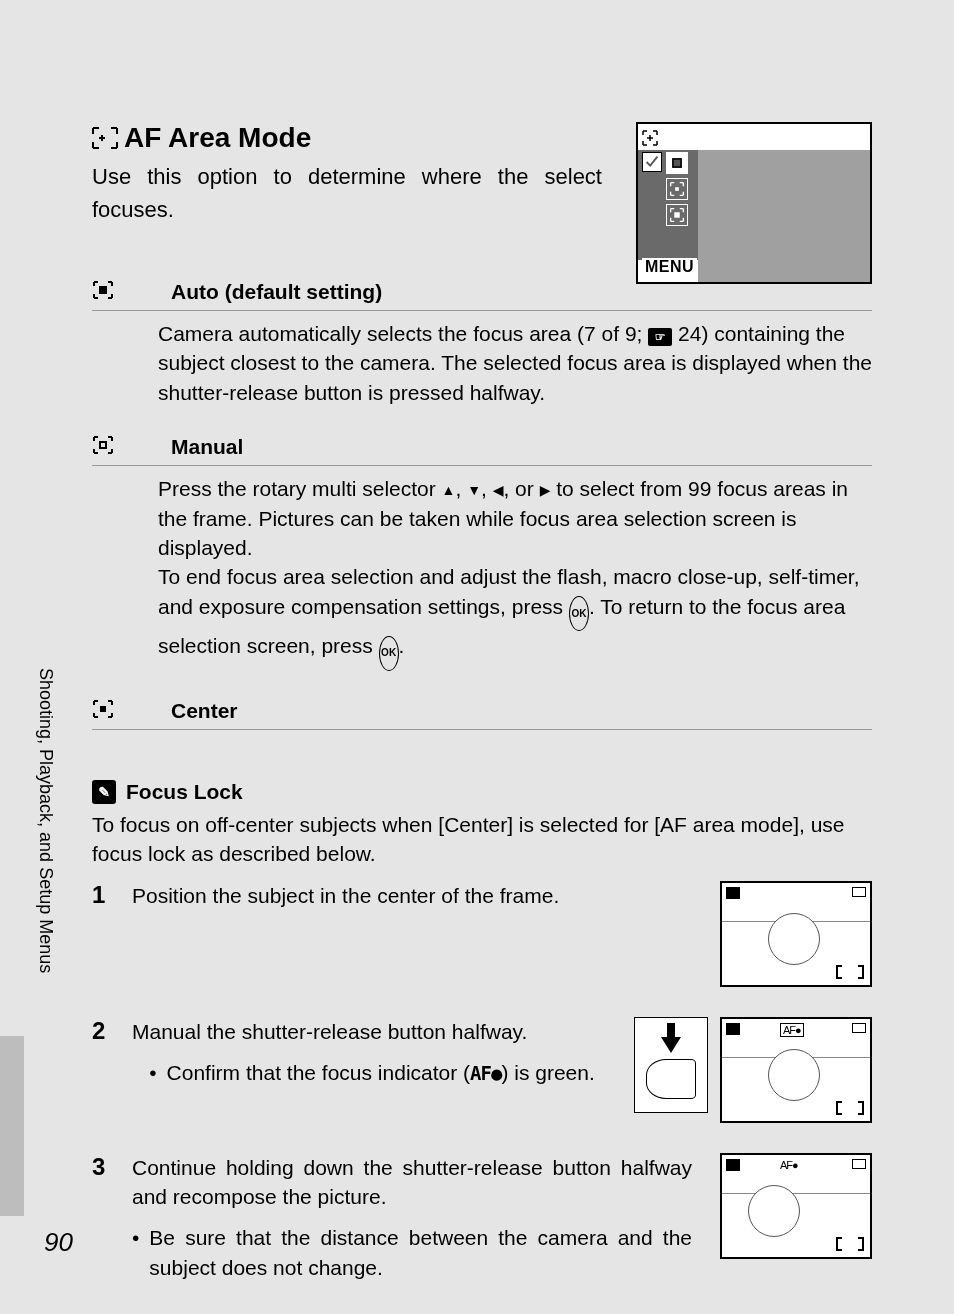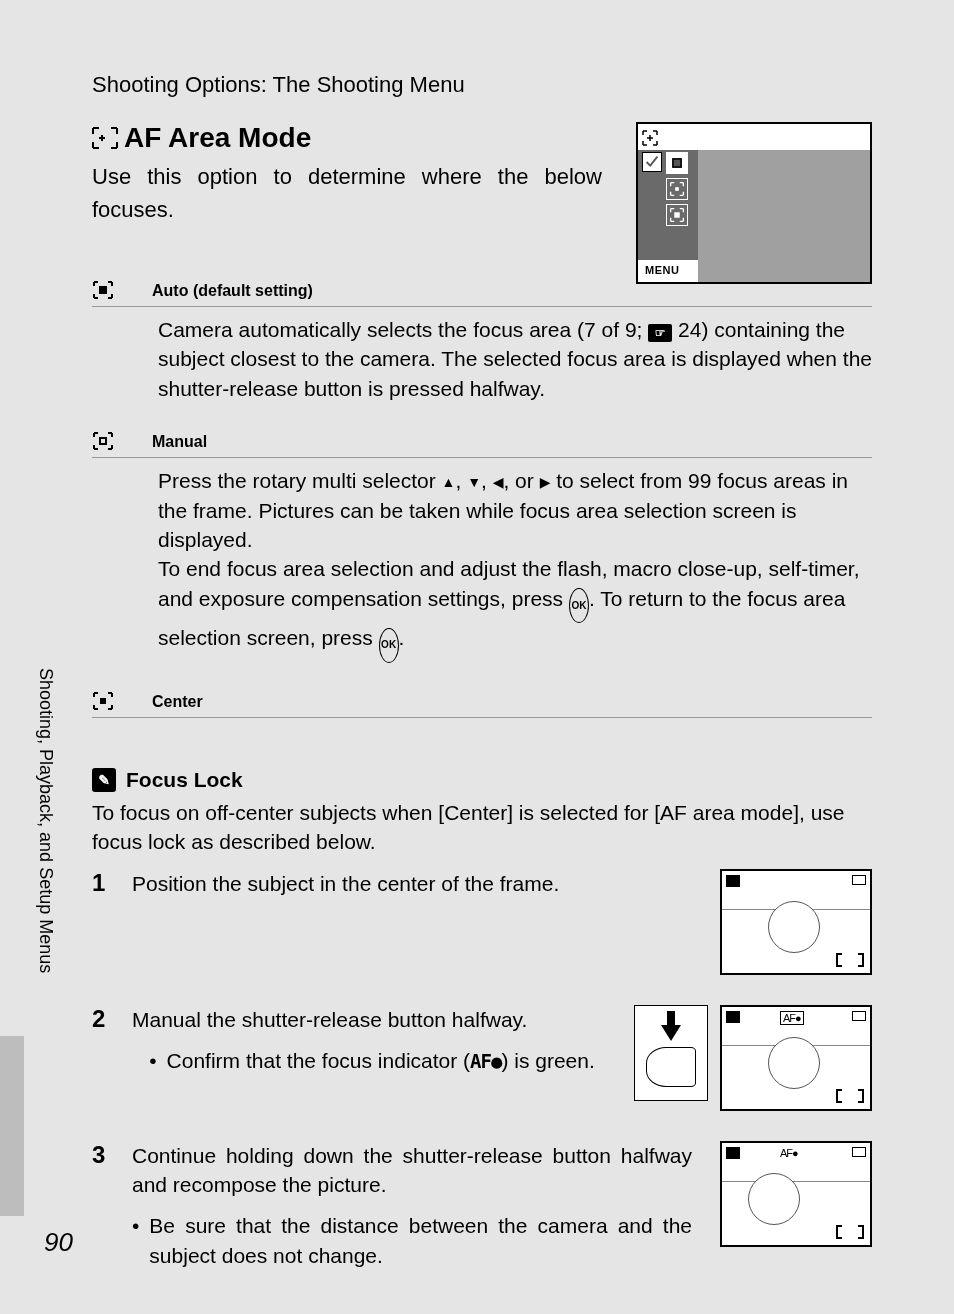--- a/index.html
+++ b/index.html
@@ -12,25 +12,25 @@
   .content { position: absolute; left: 92px; top: 122px; width: 780px; }
   h1 { font-size: 28px; font-weight: bold; display: flex; align-items: center; gap: 6px; margin-bottom: 6px; }
   .h1-icon { width: 26px; height: 22px; }
   .intro { font-size: 22px; line-height: 1.5; width: 510px; text-align: justify; word-spacing: 2px; }
   .menu-shot { position: absolute; right: 0; top: 0; width: 236px; height: 162px; border: 2px solid #000; background: #fff; }
   .menu-top { position: absolute; left: 4px; top: 6px; width: 16px; height: 16px; }
   .menu-left { position: absolute; left: 0; top: 26px; width: 60px; height: 110px; background: #6a6a6a; }
   .menu-check { position: absolute; left: 4px; top: 28px; width: 20px; height: 20px; background: #fff; border: 1px solid #000; }
   .menu-item { position: absolute; left: 28px; width: 22px; height: 22px; background: #fff; border: 1px solid #000; }
   .menu-item.sel { border: 2px solid #fff; }
-  .menu-bottom { position: absolute; left: 4px; bottom: 6px; font-size: 11px; font-weight: bold; background: #fff; color: #000; padding: 0 3px; letter-spacing: 0.5px; }
+  .menu-bottom { position: absolute; left: 4px; bottom: 6px; font-size: 16px; font-weight: bold; background: #fff; color: #000; padding: 0 3px; letter-spacing: 0.5px; }
   .menu-body { position: absolute; left: 60px; top: 26px; right: 0; bottom: 0; background: #a0a0a0; }
   .defs { margin-top: 50px; }
   .def { margin-bottom: 10px; }
-  .def-head { border-bottom: 1px solid #999; padding: 4px 0 6px 0; display: flex; align-items: flex-end; gap: 38px; font-size: 16px; font-weight: bold; }
+  .def-head { border-bottom: 1px solid #999; padding: 4px 0 6px 0; display: flex; align-items: flex-start; gap: 57px; font-size: 21px; font-weight: bold; }
   .def-icon { width: 22px; flex: 0 0 22px; display: flex; justify-content: center; }
   .def-body { font-size: 21px; line-height: 1.4; padding: 8px 0 14px 66px; }
   .tri { display: inline-block; font-size: 14px; vertical-align: 1px; }
   .ok { display: inline-flex; width: 20px; height: 35px; border: 1.5px solid #000; border-radius: 50%; font-size: 10px; font-weight: bold; align-items: center; justify-content: center; vertical-align: -3px; }
   .ref-box { display: inline-flex; width: 24px; height: 18px; background: #000; color: #fff; font-size: 12px; font-weight: bold; align-items: center; justify-content: center; border-radius: 2px; vertical-align: 0px; }
   .focus-lock { margin-top: 50px; }
   .fl-head { display: flex; align-items: center; gap: 10px; font-size: 21px; font-weight: bold; margin-bottom: 6px; }
   .fl-icon { width: 24px; height: 24px; background: #000; border-radius: 3px; display: flex; align-items: center; justify-content: center; color: #fff; font-size: 14px; }
   .fl-intro { font-size: 21px; line-height: 1.4; margin-bottom: 12px; }
   .step { display: flex; gap: 18px; margin-bottom: 20px; position: relative; min-height: 116px; }
@@ -52,36 +52,35 @@
   .hand-box { position: absolute; right: 164px; top: 0; width: 74px; height: 96px; border: 1px solid #000; background: #fff; padding: 5px; }
   .arrow-down { width: 0; height: 0; border-left: 10px solid transparent; border-right: 10px solid transparent; border-top: 16px solid #000; margin: 0 auto; }
   .arrow-stem { width: 8px; height: 14px; background: #000; margin: 0 auto; }
   .hand { width: 50px; height: 40px; border: 1px solid #000; border-radius: 40% 10% 10% 40%; margin: 6px auto 0; }
   svg { display: block; }
 </style>
 </head>
 <body>
 
 <div class="page">
-  <div class="breadcrumb">Shooting Options: The Shooting Menu</div>
   <div class="sidebar-tab">Shooting, Playback, and Setup Menus</div>
   <div class="gray-tab"></div>
   <div class="page-number">90</div>
 
   <div class="content">
     <div style="position:relative;">
       <h1>
         <span class="h1-icon">
           <svg viewBox="0 0 26 22">
               <path d="M1 1 h6 M1 1 v6 M25 1 h-6 M25 1 v6 M1 21 h6 M1 21 v-6 M25 21 h-6 M25 21 v-6 M10 8 v6 M13 11 h-6" stroke="#000" stroke-width="2" fill="none"></path>
             </svg>
         </span>
         <span>AF Area Mode</span>
       </h1>
-      <div class="intro">Use this option to determine where the below focuses.</div>
+      <div class="intro">Use this option to determine where the select focuses.</div>
 
       <div class="menu-shot">
         <span class="menu-top">
           <svg viewBox="0 0 16 16">
               <path d="M1 1h4M1 1v4M15 1h-4M15 1v4M1 15h4M1 15v-4M15 15h-4M15 15v-4M8 5v6M5 8h6" stroke="#000" stroke-width="1.5" fill="none"></path>
             </svg>
         </span>
         <div class="menu-body"></div>
         <div class="menu-left"></div>
         <div class="menu-check">

